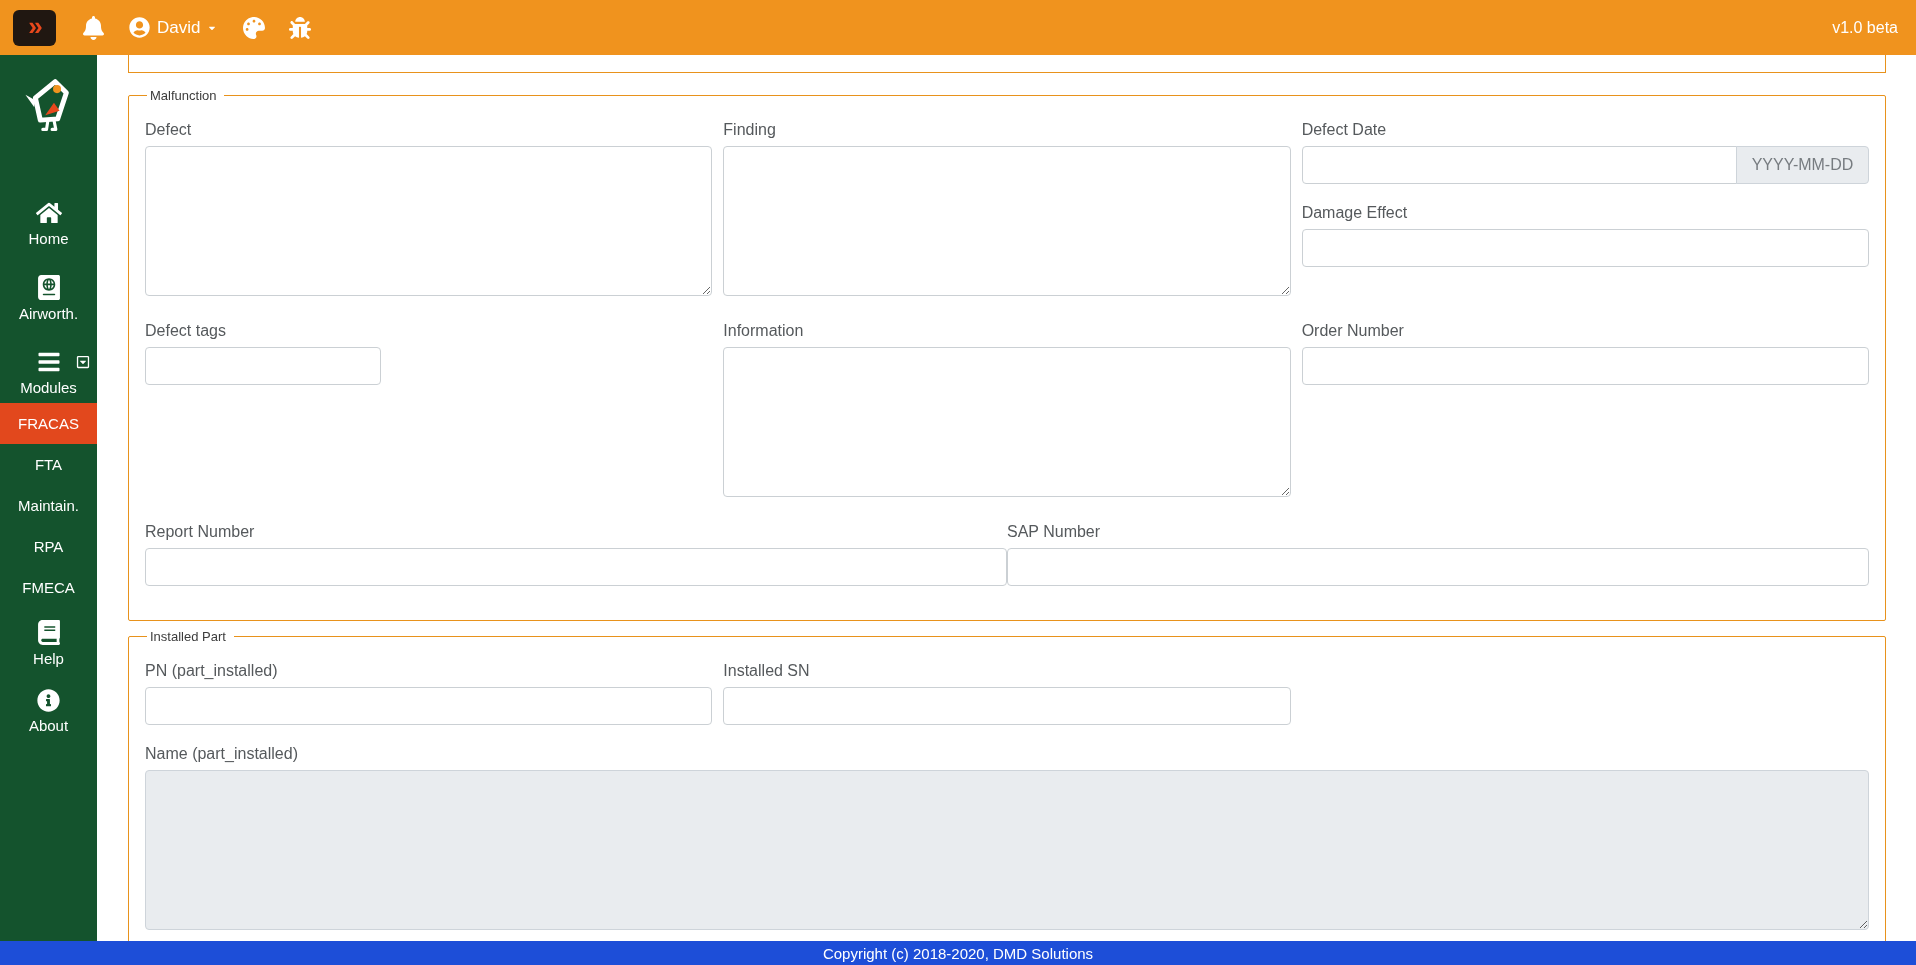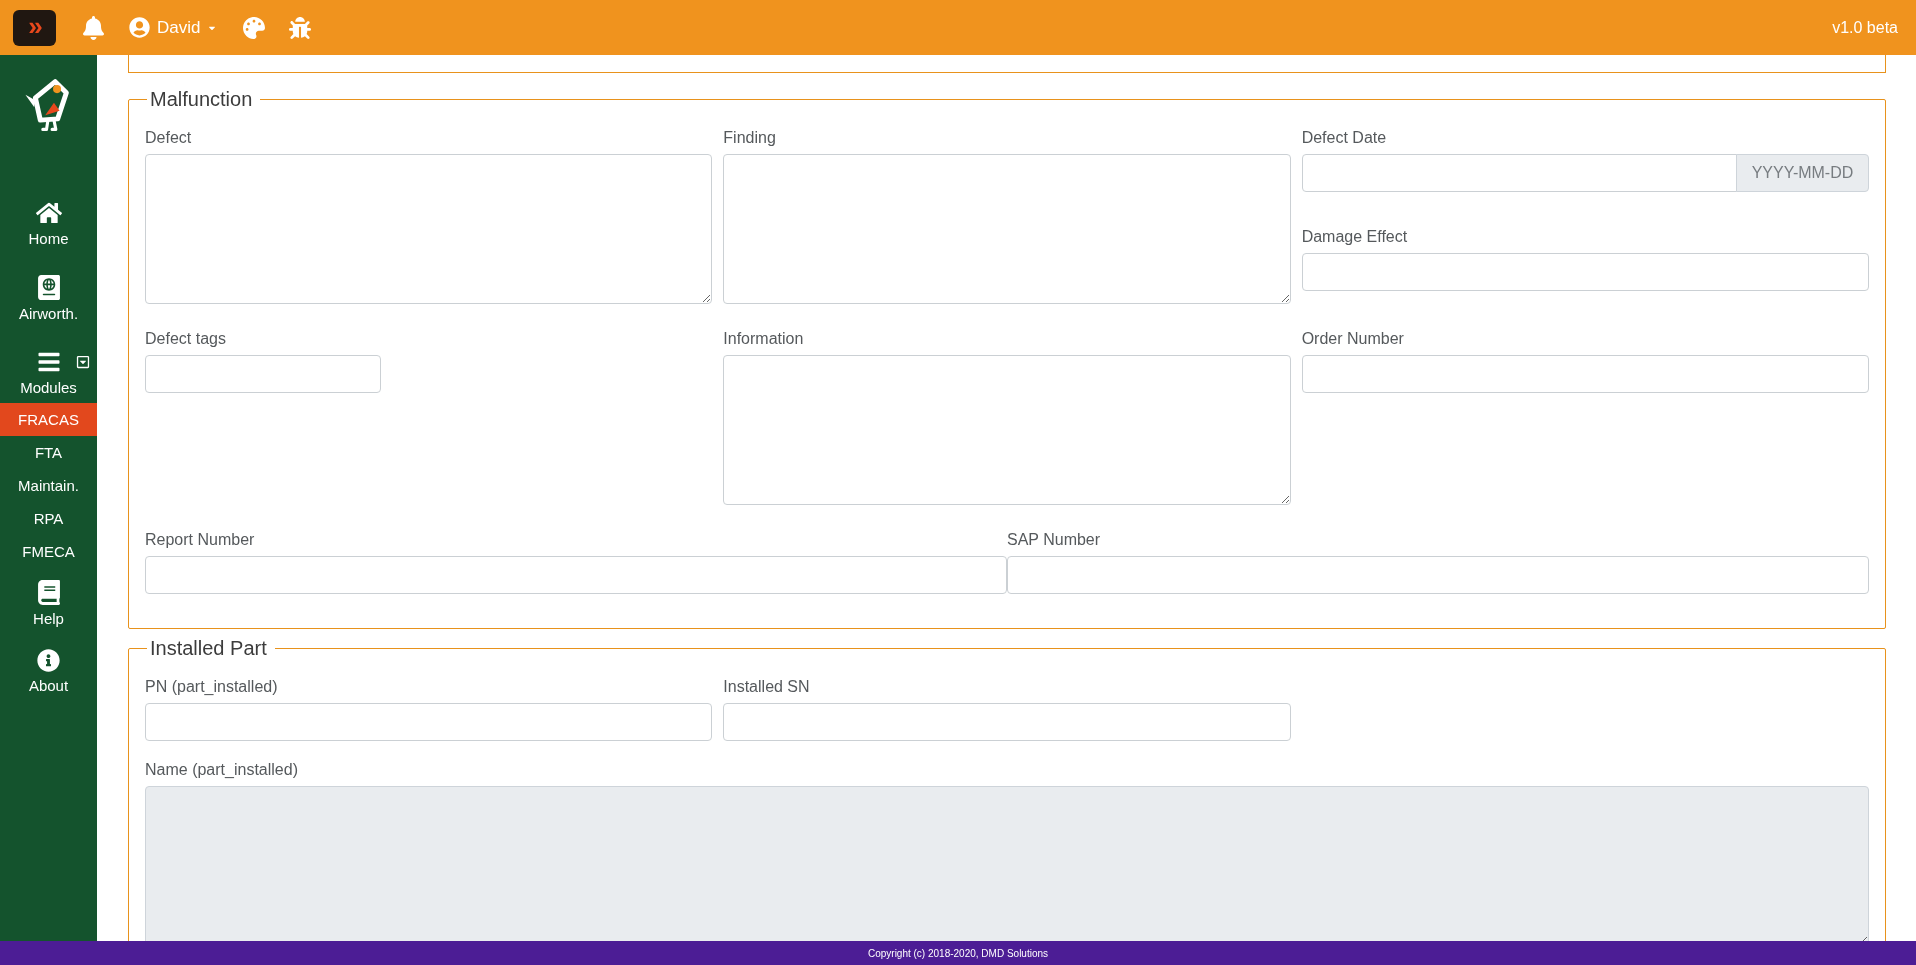--- a/index.html
+++ b/index.html
@@ -68,21 +68,21 @@
     color: #fff; cursor: pointer; text-align: center;
   }
   .nav-item .nav-label { font-size: 15px; margin-top: 5px; }
   .ni-home { margin-top: 62px; }
   .ni-air { margin-top: 28px; }
   .ni-modules { margin-top: 28px; position: relative; justify-content: space-between; }
   .modules-icon-row { position: relative; width: 100%; display: flex; justify-content: center; }
   .modules-expander { position: absolute; right: 7px; top: 5px; }
   .module-list { margin-top: 7px; }
   .module-item {
-    height: 33px;
+    height: 41px;
     display: flex; align-items: center; justify-content: center;
     font-size: 15px; color: #fff; cursor: pointer;
   }
   .module-item.active { background: #E2481D; }
   .ni-help { margin-top: 12px; }
   .ni-about { margin-top: 22px; }
 
   
   .content {
     flex: 1;
@@ -97,21 +97,21 @@
     border-bottom: 1px solid #E8921C;
   }
   fieldset.section {
     border: 1px solid #E8921C;
     border-radius: 2px;
     padding: 18px 16px 34px;
   }
   .section-malfunction { margin-top: 15px; }
   .section-installed { margin-top: 8px; }
   legend {
-    font-size: 20px;
+    font-size: 13px;
     color: #3C3C3C;
     padding: 0 8px 0 3px;
     margin-left: 2px;
   }
   .grid3 { display: grid; grid-template-columns: 1fr 1fr 1fr; column-gap: 11px; }
   .grid2 { display: grid; grid-template-columns: 1fr 1fr; column-gap: 0; }
   .rowgap { margin-top: 22px; }
   .fg label {
     display: block;
     font-size: 16px;
@@ -124,21 +124,21 @@
     border-radius: 4px;
     font-family: "Liberation Sans", sans-serif;
     font-size: 16px;
     color: #495057;
     padding: 6px 12px;
     background: #fff;
   }
   .fg input[type="text"] { height: 38px; }
   .fg textarea { height: 150px; resize: both; }
   .input-narrow { width: 236px !important; }
-  .stack-gap { margin-top: 36px; }
+  .stack-gap { margin-top: 20px; }
   .input-group { display: flex; width: 100%; }
   .input-group input {
     flex: 1;
     border-top-right-radius: 0 !important;
     border-bottom-right-radius: 0 !important;
   }
   .addon {
     margin-left: -1px;
     background: #E9ECEF;
     border: 1px solid #CED4DA;
@@ -156,23 +156,23 @@
     background: #E9ECEF !important;
     border-color: #CED4DA !important;
     height: 160px !important;
   }
 
   
   .footer {
     position: absolute;
     left: 0; right: 0; bottom: 0;
     height: 24px;
-    background: #4c1d95;
+    background: #1d4ed8;
     color: #fff;
-    font-size: 10px;
+    font-size: 15px;
     display: flex; align-items: center; justify-content: center;
   }
 </style>
 </head>
 <body>
 
 <header class="topbar">
   <button class="collapse-btn">
     <span class="chev">»</span>
   </button>

